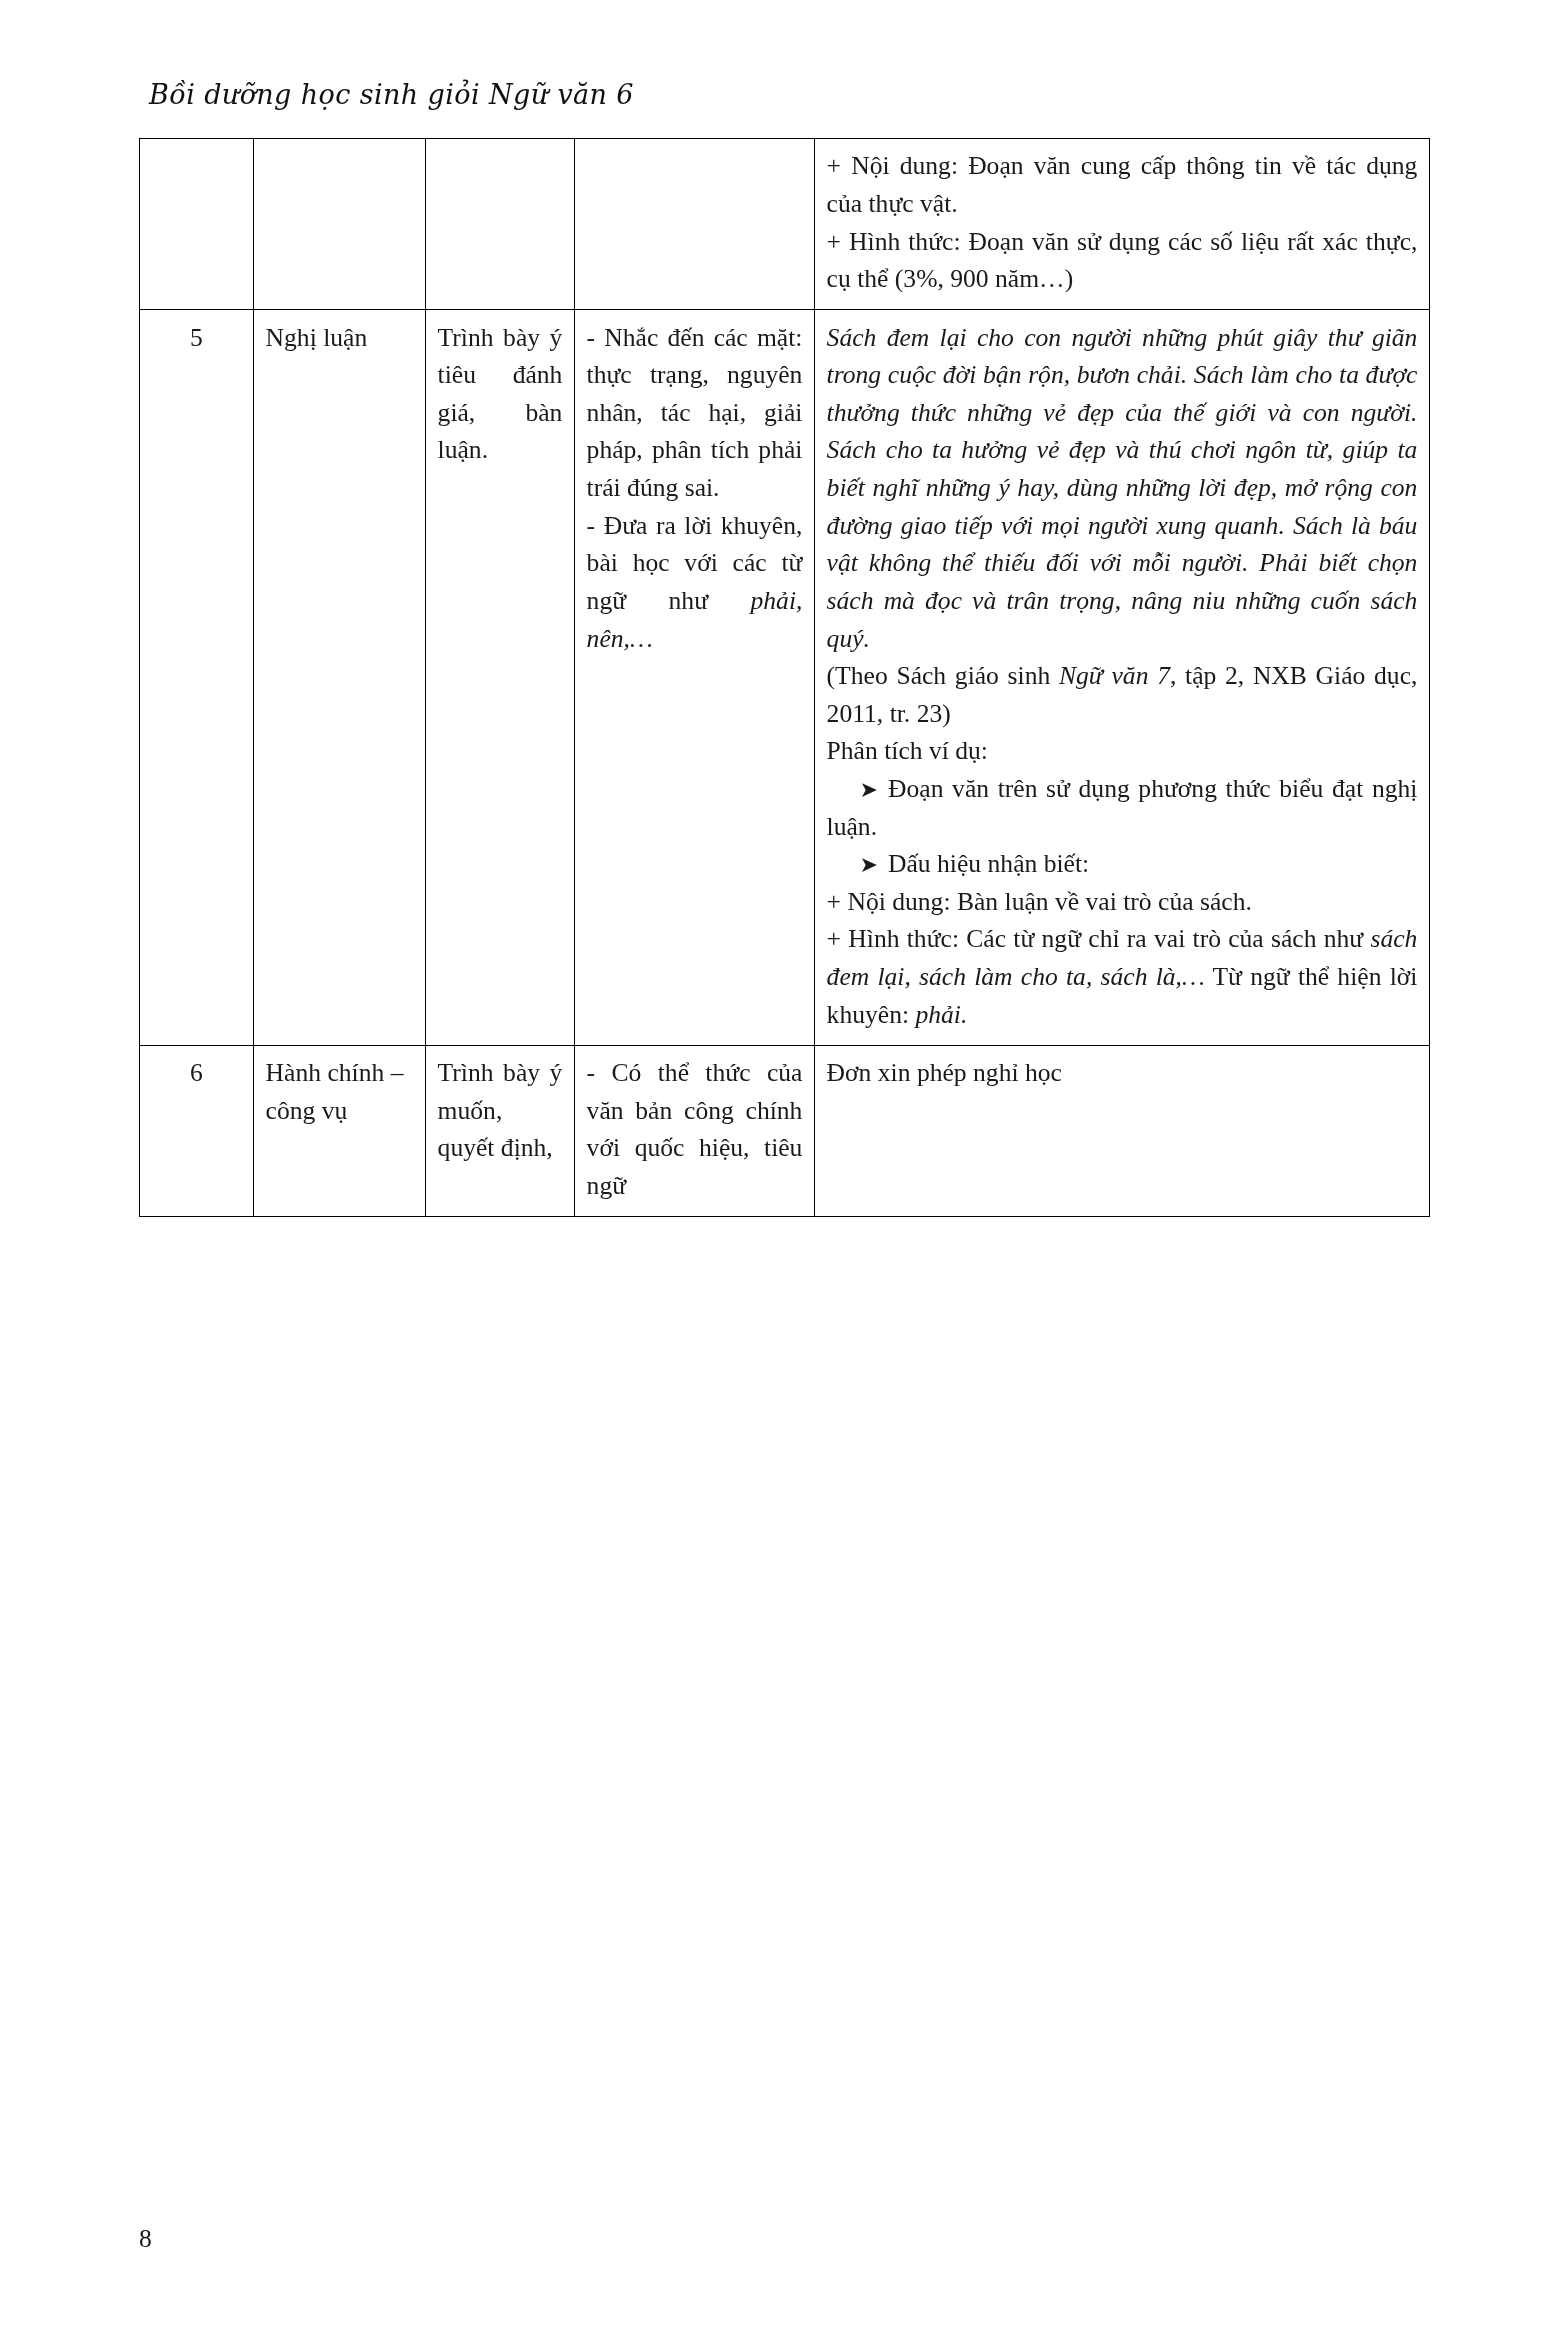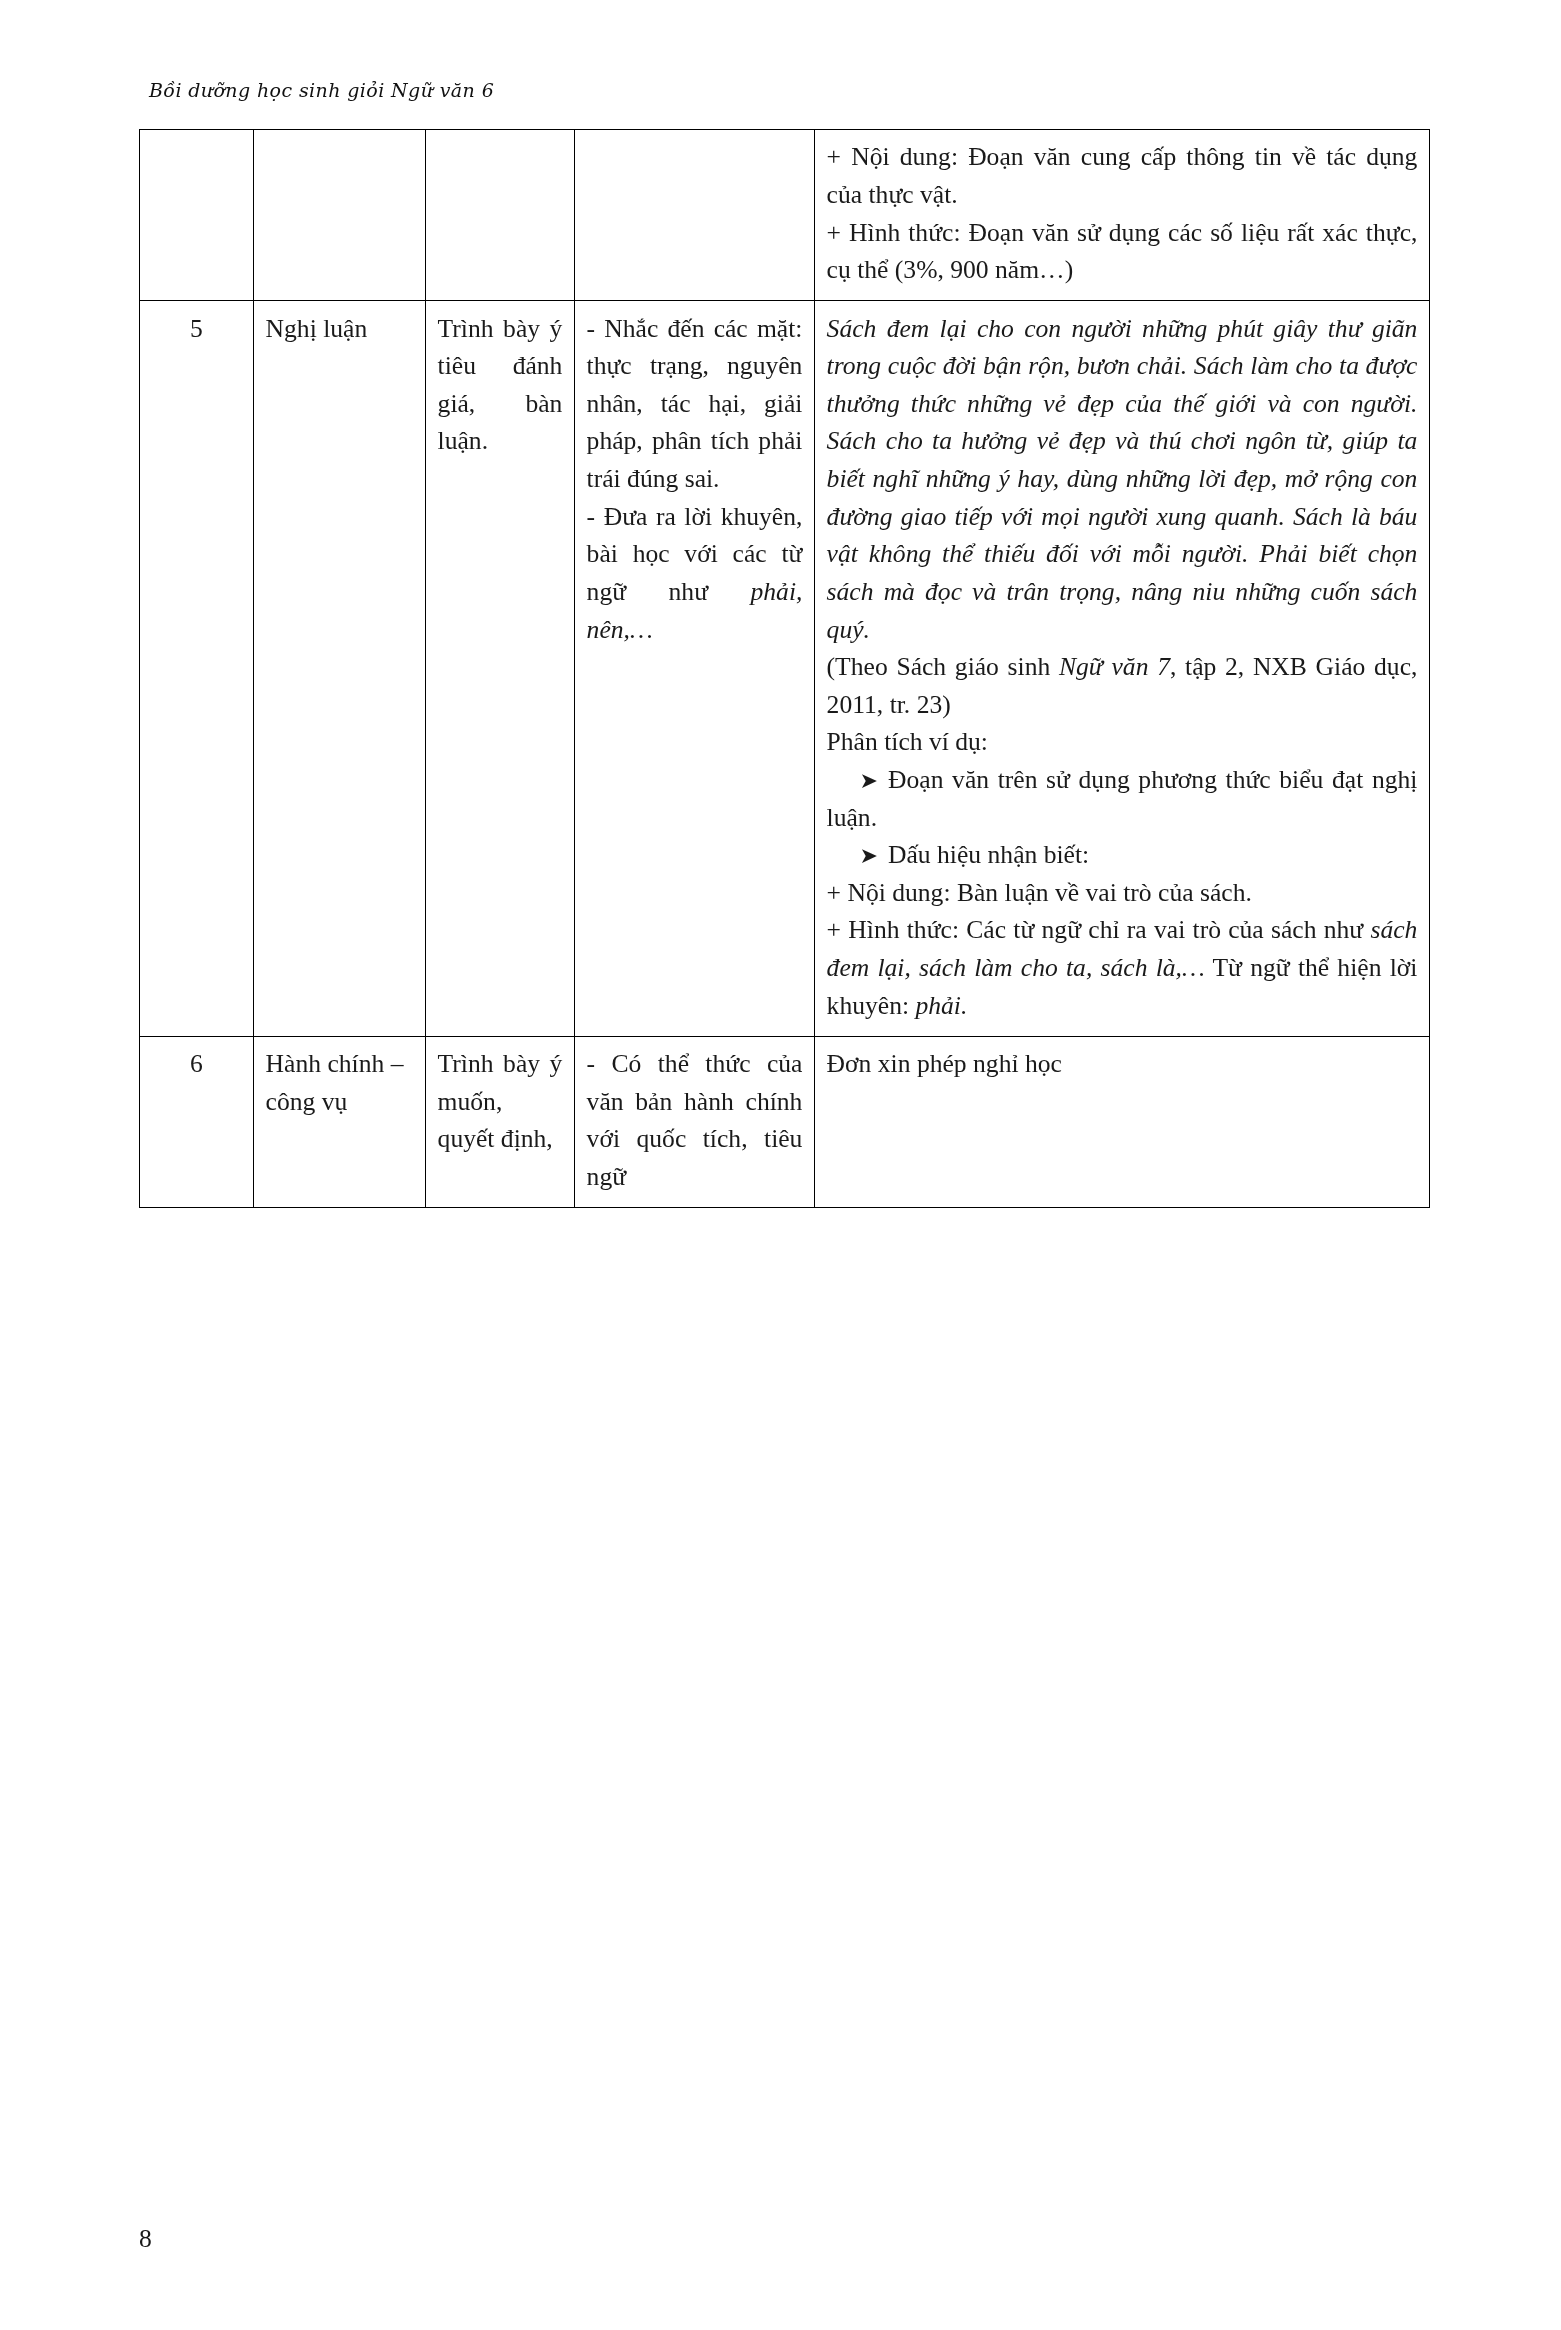--- a/index.html
+++ b/index.html
@@ -17,21 +17,21 @@
   .page {
     width: 1561px;
     min-height: 2330px;
     box-sizing: border-box;
     padding: 79px 124px 50px 124px;
     position: relative;
   }
   .running-head {
     font-family: "DejaVu Serif", serif;
     font-style: italic;
-    font-size: 19px;
+    font-size: 27px;
     letter-spacing: 0.4px;
     color: #111;
     margin-left: 25px;
     margin-bottom: 28px;
     white-space: nowrap;
   }
   table.doc-table {
     border-collapse: collapse;
     width: 1289px;
     margin-left: 15px;
@@ -120,21 +120,21 @@
           <p class="arrow-item"><span class="arrow">➤</span><span>Dấu hiệu nhận biết:</span></p>
           <p class="just">+ Nội dung: Bàn luận về vai trò của sách.</p>
           <p class="just">+ Hình thức: Các từ ngữ chỉ ra vai trò của sách như <span class="ital">sách đem lại, sách làm cho ta, sách là,…</span> Từ ngữ thể hiện lời khuyên: <span class="ital">phải.</span></p>
         </td>
       </tr>
 
       <tr>
         <td class="center">6</td>
         <td>Hành chính – công vụ</td>
         <td class="just">Trình bày ý muốn, quyết định,</td>
-        <td class="just-full">- Có thể thức của văn bản hành chính với quốc tích, tiêu ngữ</td>
+        <td class="just-full">- Có thể thức của văn bản công chính với quốc hiệu, tiêu ngữ</td>
         <td>Đơn xin phép nghỉ học</td>
       </tr>
 
     </tbody>
   </table>
 
   <div class="pagenum">8</div>
 </div>
 
 

